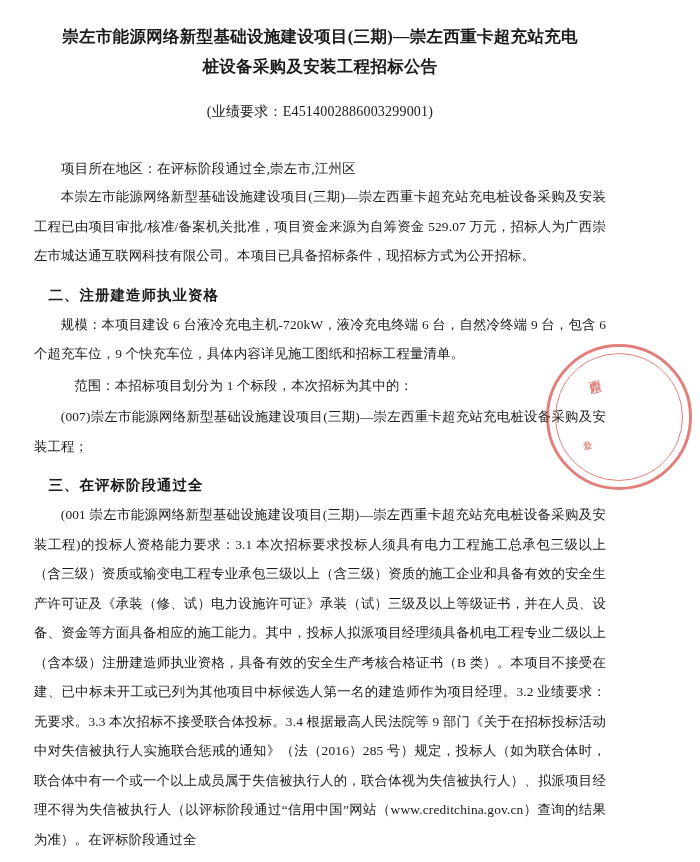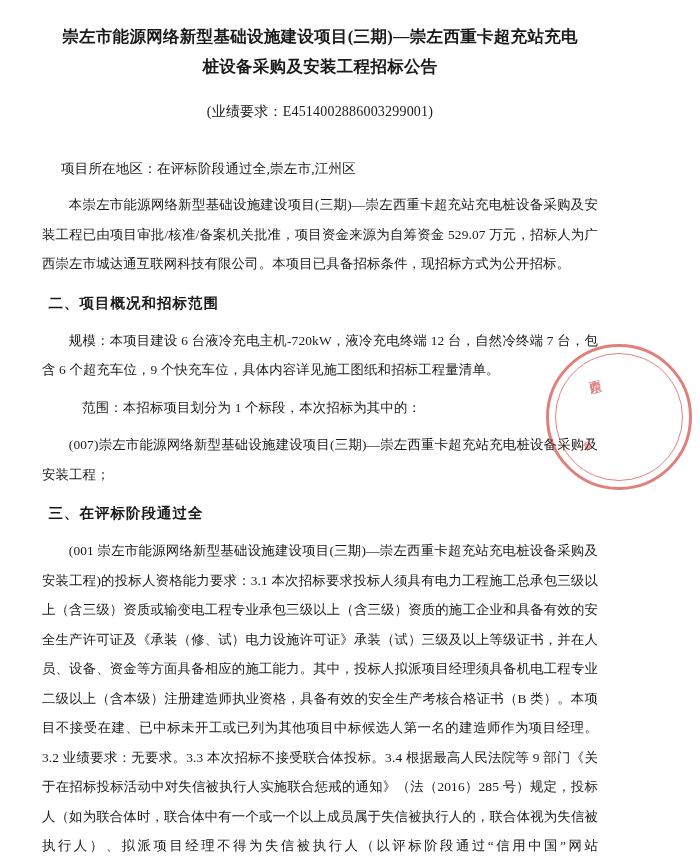--- a/index.html
+++ b/index.html
@@ -54,21 +54,21 @@
     margin-top: 9px;
     text-indent: 1em;
     letter-spacing: 1px;
   }
   .para {
     font-size: 13.4px;
     line-height: 29.5px;
     text-align: justify;
     text-indent: 2em;
     letter-spacing: 0.15px;
-    margin: 8px;
+    margin: 0;
   }
   .para.tight {
     margin-top: 2px;
   }
   .para.indent3 {
     text-indent: 3em;
   }
   
   .seal {
     position: absolute;
@@ -124,22 +124,22 @@
   <div class="doc-title">崇左市能源网络新型基础设施建设项目(三期)—崇左西重卡超充站充电桩设备采购及安装工程招标公告</div>
 
   <div class="doc-subtitle">(业绩要求：E4514002886003299001)</div>
 
   <div class="body-area">
 
     <div class="loc-line">项目所在地区：在评标阶段通过全,崇左市,江州区</div>
 
     <p class="para">本崇左市能源网络新型基础设施建设项目(三期)—崇左西重卡超充站充电桩设备采购及安装工程已由项目审批/核准/备案机关批准，项目资金来源为自筹资金 529.07 万元，招标人为广西崇左市城达通互联网科技有限公司。本项目已具备招标条件，现招标方式为公开招标。</p>
 
-    <div class="sec-head">二、项目概况和招标范围</div>
-    <p class="para">规模：本项目建设 6 台液冷充电主机-720kW，液冷充电终端 12 台，自然冷终端 7 台，包含 6 个超充车位，9 个快充车位，具体内容详见施工图纸和招标工程量清单。</p>
+    <div class="sec-head">二、注册建造师执业资格</div>
+    <p class="para">规模：本项目建设 6 台液冷充电主机-720kW，液冷充电终端 6 台，自然冷终端 9 台，包含 6 个超充车位，9 个快充车位，具体内容详见施工图纸和招标工程量清单。</p>
     <p class="para indent3 tight">范围：本招标项目划分为 1 个标段，本次招标为其中的：</p>
     <p class="para tight">(007)崇左市能源网络新型基础设施建设项目(三期)—崇左西重卡超充站充电桩设备采购及安装工程；</p>
 
     <div class="sec-head">三、在评标阶段通过全</div>
     <p class="para">(001 崇左市能源网络新型基础设施建设项目(三期)—崇左西重卡超充站充电桩设备采购及安装工程)的投标人资格能力要求：3.1 本次招标要求投标人须具有电力工程施工总承包三级以上（含三级）资质或输变电工程专业承包三级以上（含三级）资质的施工企业和具备有效的安全生产许可证及《承装（修、试）电力设施许可证》承装（试）三级及以上等级证书，并在人员、设备、资金等方面具备相应的施工能力。其中，投标人拟派项目经理须具备机电工程专业二级以上（含本级）注册建造师执业资格，具备有效的安全生产考核合格证书（B 类）。本项目不接受在建、已中标未开工或已列为其他项目中标候选人第一名的建造师作为项目经理。3.2 业绩要求：无要求。3.3 本次招标不接受联合体投标。3.4 根据最高人民法院等 9 部门《关于在招标投标活动中对失信被执行人实施联合惩戒的通知》（法（2016）285 号）规定，投标人（如为联合体时，联合体中有一个或一个以上成员属于失信被执行人的，联合体视为失信被执行人）、拟派项目经理不得为失信被执行人（以评标阶段通过“信用中国”网站（www.creditchina.gov.cn）查询的结果为准）。在评标阶段通过全</p>
 
   </div>
 
   <div class="seal">
     <div class="seal-inner"></div>

